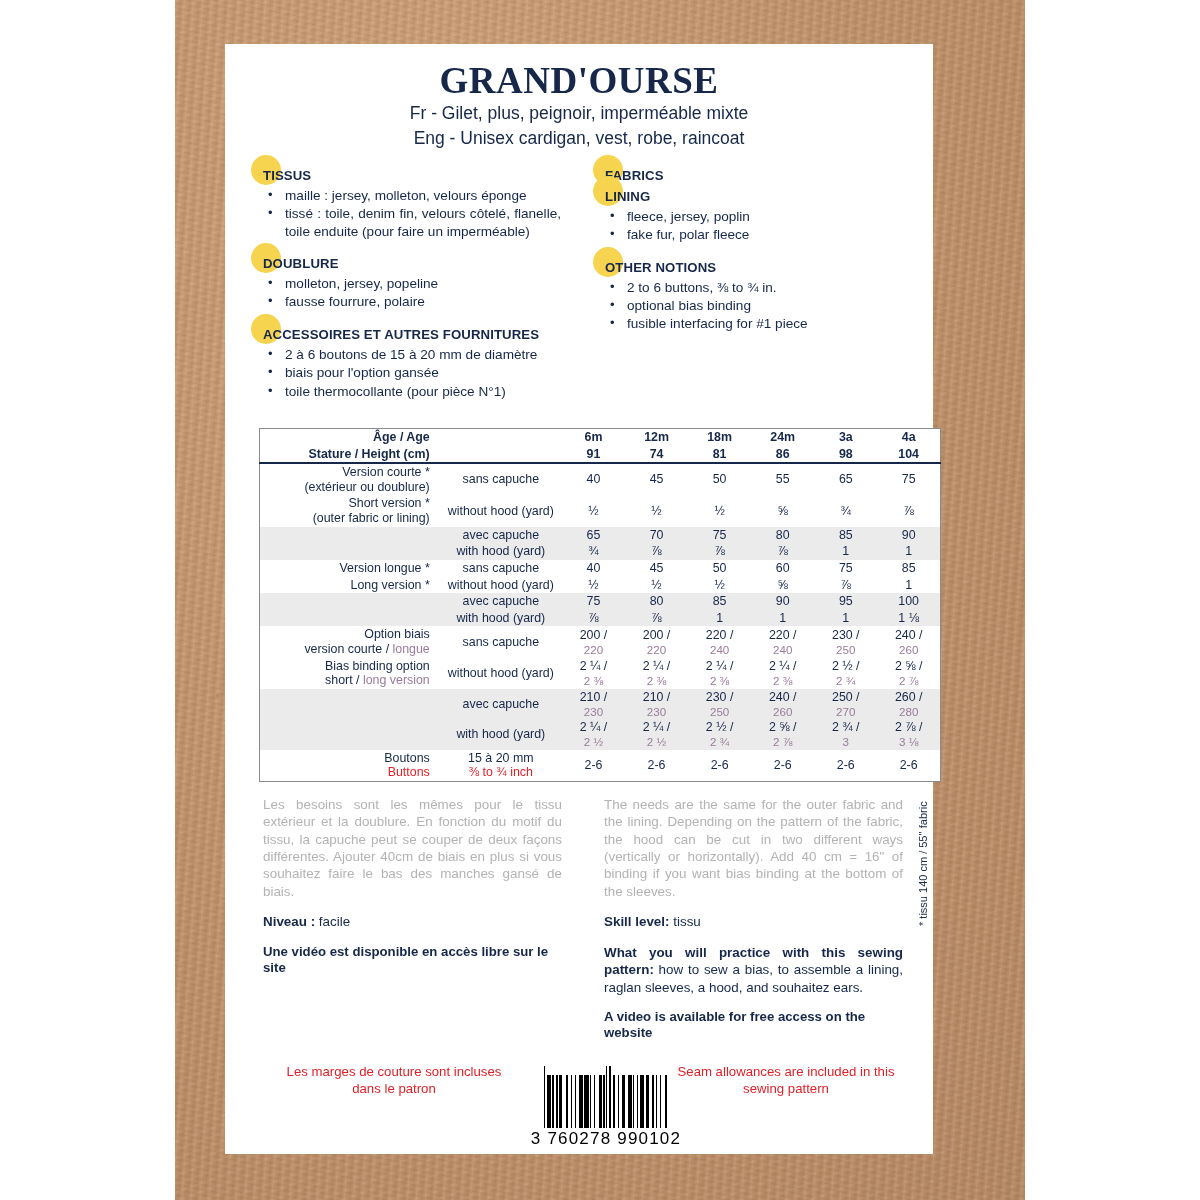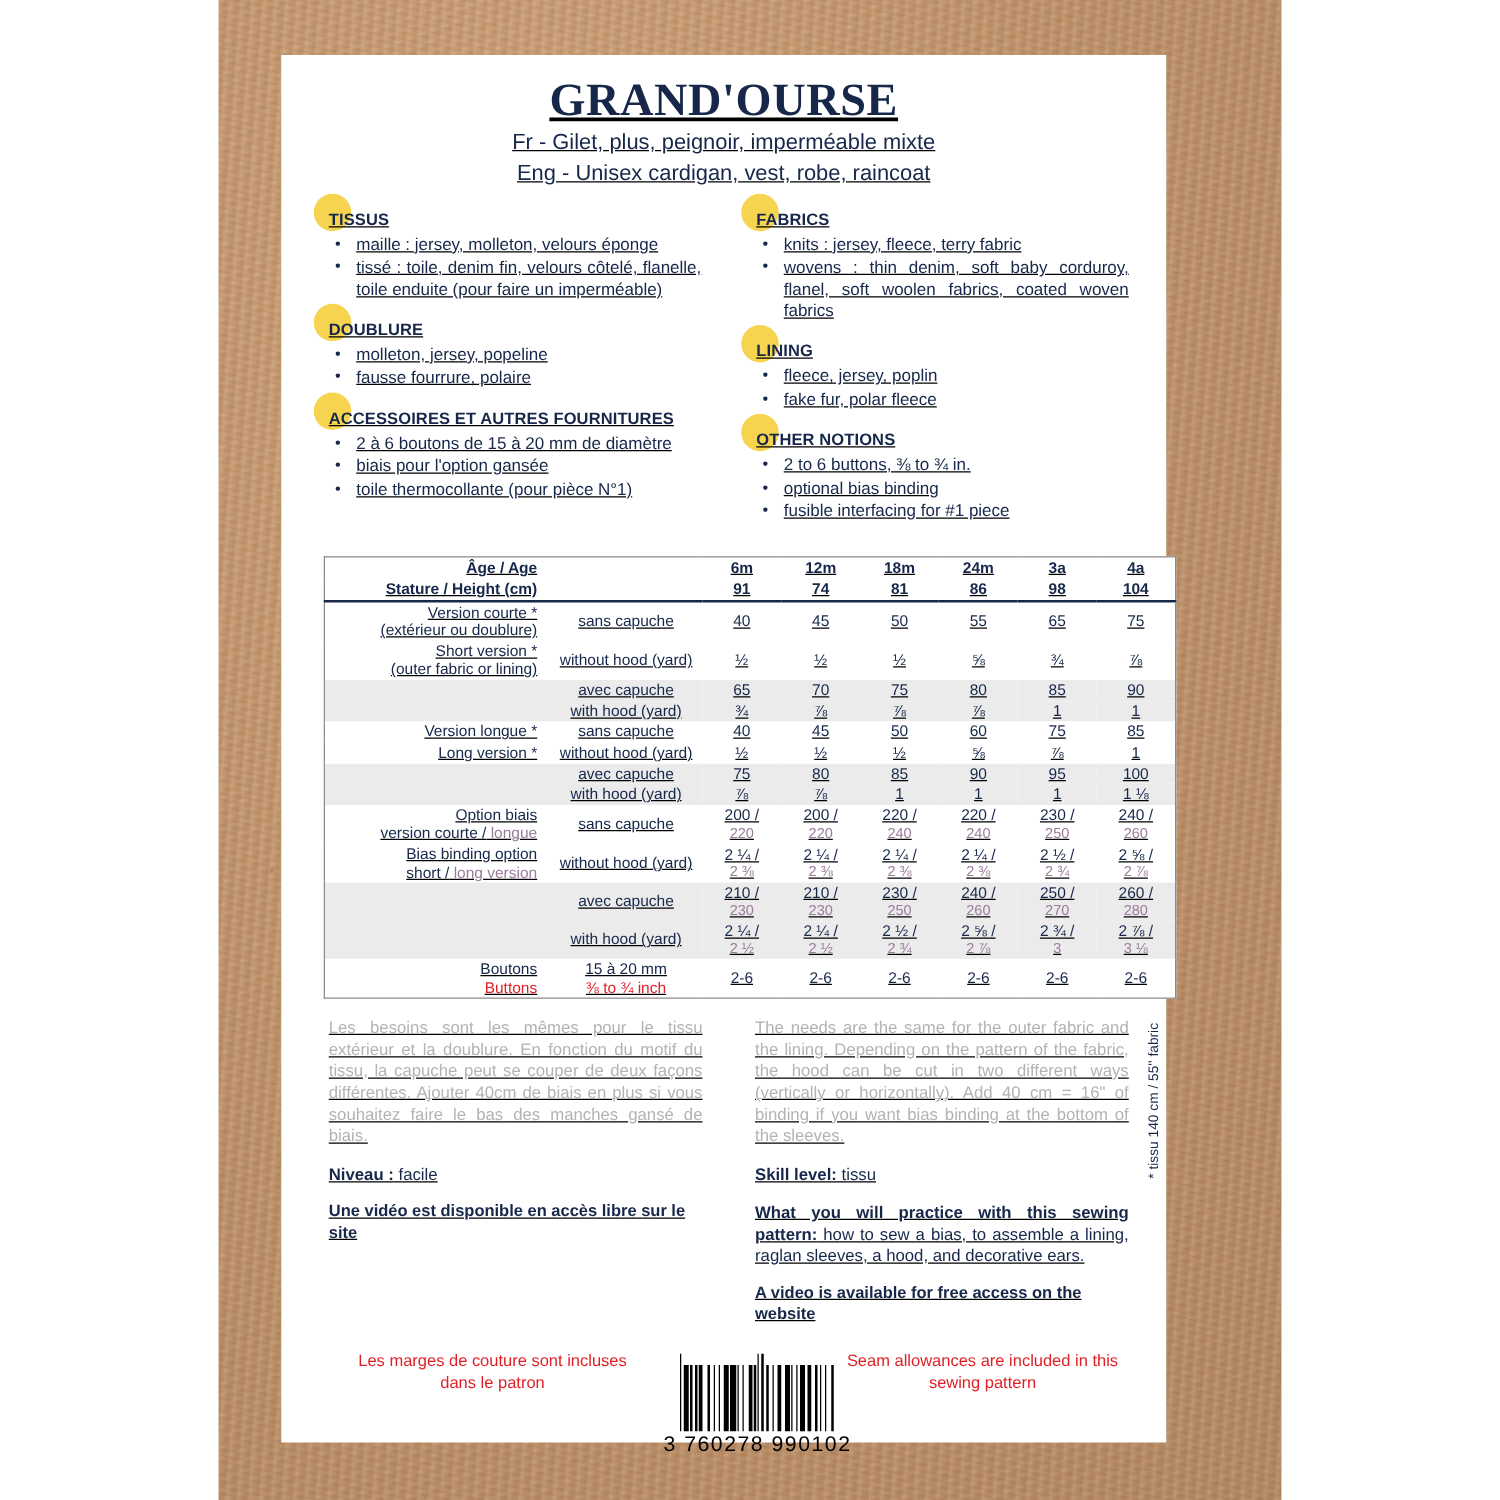--- a/index.html
+++ b/index.html
@@ -42,21 +42,20 @@
 
   
   #sheet {
     position: absolute;
     left: 225px;
     top: 44px;
     width: 708px;
     height: 1110px;
     background: #ffffff;
     padding: 12px 22px 0 22px;
-    text-decoration: underline;
   }
 
   
   .title {
     font-family: "Liberation Serif", serif;
     font-weight: bold;
     font-size: 37px;
     letter-spacing: 0.5px;
     color: #16274a;
     text-align: center;
@@ -281,24 +280,20 @@
         <li>biais pour l'option gansée</li>
         <li>toile thermocollante (pour pièce N°1)</li>
       </ul>
     </div>
 
     <div class="col">
       <div class="sec-head">
         <span class="dot"></span>
         <span class="sec-title">FABRICS</span>
       </div>
-      <ul class="blist">
-        <li>knits : jersey, fleece, terry fabric</li>
-        <li>wovens : thin denim, soft baby corduroy, flanel, soft woolen fabrics,  coated woven fabrics</li>
-      </ul>
 
       <div class="sec-head">
         <span class="dot"></span>
         <span class="sec-title">LINING</span>
       </div>
       <ul class="blist">
         <li>fleece, jersey, poplin</li>
         <li>fake fur, polar fleece</li>
       </ul>
 
@@ -557,21 +552,21 @@
 
   <div id="bottom">
     <div class="col">
       <div class="para-grey">Les besoins sont les mêmes pour le tissu extérieur et la doublure. En fonction du motif du tissu, la capuche peut se couper de deux façons différentes. Ajouter 40cm de biais en plus si vous souhaitez faire le bas des manches gansé de biais.</div>
       <div class="para-dark"><b>Niveau :</b><span> facile</span></div>
       <div class="vid">Une vidéo est disponible en accès libre sur le site</div>
     </div>
     <div class="col">
       <div class="para-grey">The needs are the same for the outer fabric and the lining. Depending on the pattern of the fabric, the hood can be cut in two different ways (vertically or horizontally). Add 40 cm = 16" of binding if you want bias binding at the bottom of the sleeves.</div>
       <div class="para-dark"><b>Skill level:</b><span> tissu</span></div>
-      <div class="para-dark"><b>What you will practice with this sewing pattern:</b><span> how to sew a bias, to assemble a lining, raglan sleeves, a hood, and decorative ears.</span></div>
+      <div class="para-dark"><b>What you will practice with this sewing pattern:</b><span> how to sew a bias, to assemble a lining, raglan sleeves, a hood, and souhaitez ears.</span></div>
       <div class="vid">A video is available for free access on the website</div>
     </div>
   </div>
 
   <div id="footer">
     <div class="seam fr">Les marges de couture sont incluses dans le patron</div>
     <div class="seam en">Seam allowances are included in this sewing pattern</div>
     <div id="barcode">
       <div class="bars" id="bars">
           <span style="width: 1.35px; height: 62px; background: rgb(0, 0, 0);"></span>

